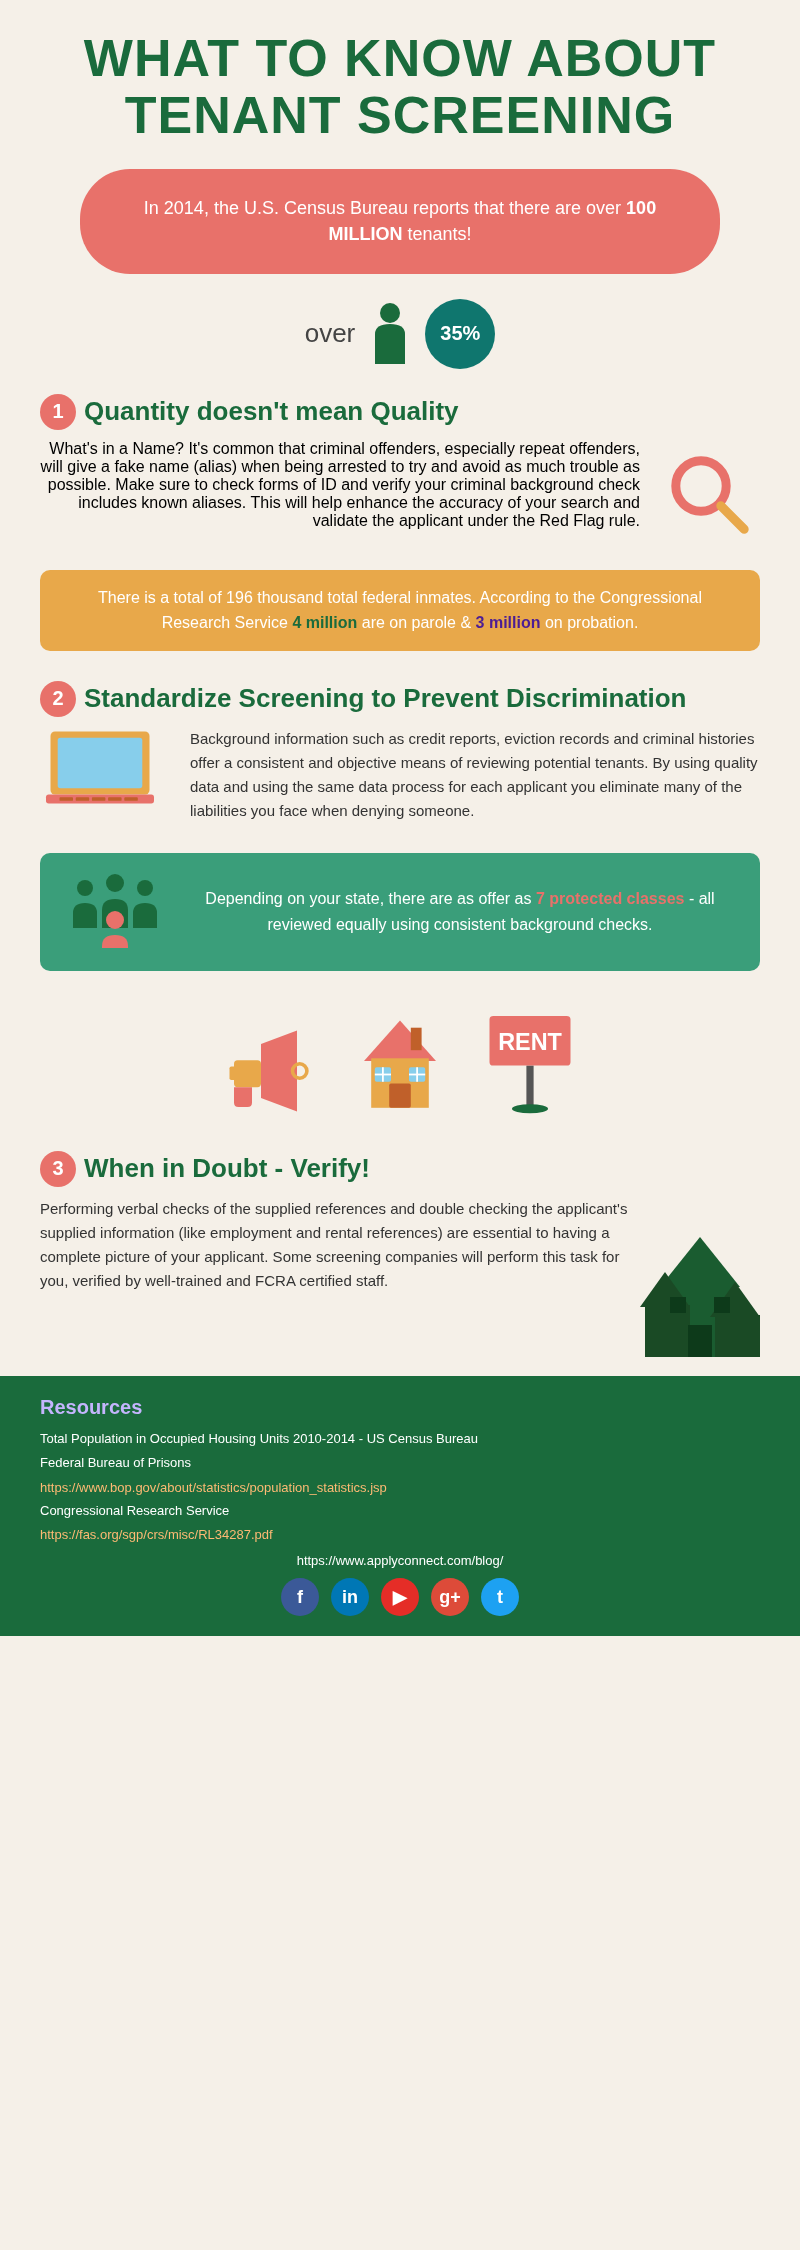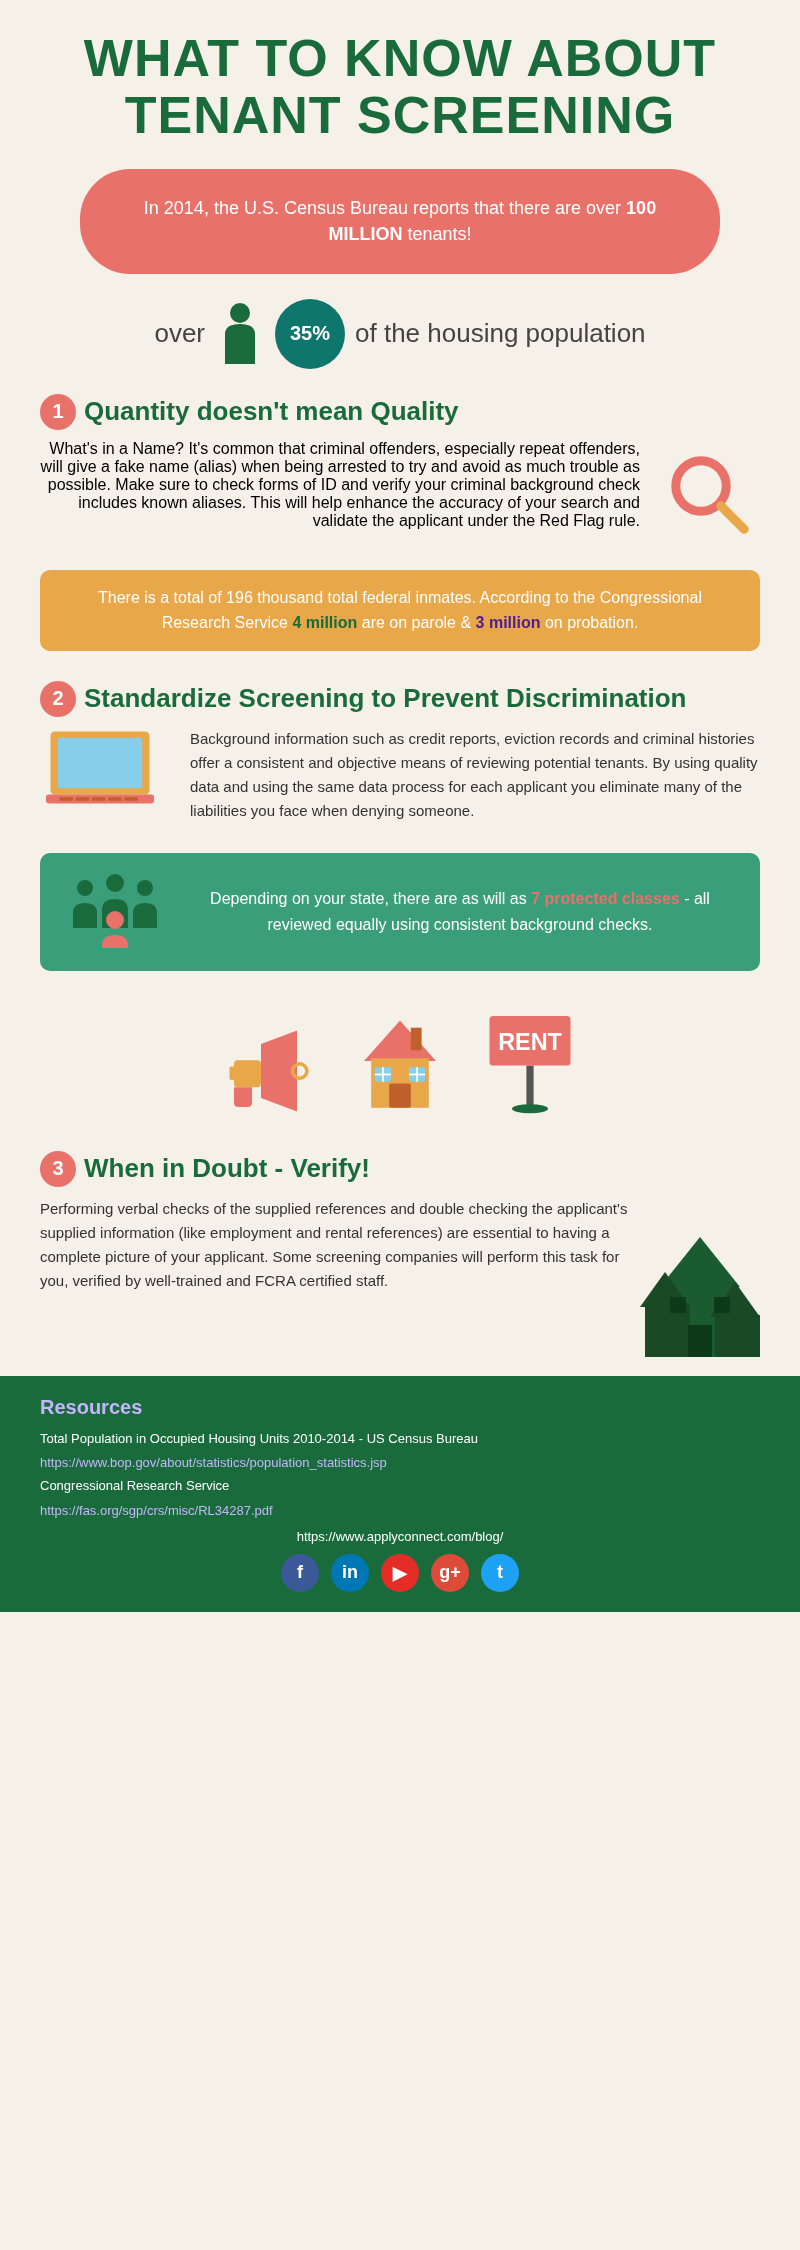--- a/index.html
+++ b/index.html
@@ -215,21 +215,21 @@
       font-size: 20px;
       margin-bottom: 10px;
       color: #c4b5fd;
     }
     .footer p {
       font-size: 13px;
       margin-bottom: 5px;
       line-height: 1.5;
     }
     .footer a {
-      color: #c4b5fd;
+      color: #fdba74;
       text-decoration: none;
       font-size: 13px;
     }
     .footer .url-center {
       text-align: center;
       margin: 10px 0;
       font-size: 13px;
       color: white;
     }
 
@@ -278,21 +278,20 @@
 <div class="pop-stat">
   <span style="font-size:26px;color:#444;">over</span>
 
   <svg width="50" height="70" viewBox="0 0 50 70">
     <circle cx="25" cy="14" r="10" fill="#1a6b3c"></circle>
     <path d="M10 35 Q10 25 25 25 Q40 25 40 35 L40 65 L10 65 Z" fill="#1a6b3c"></path>
   </svg>
   <div class="percent-badge">
     <span>35%</span>
   </div>
-  <span class="pop-text">of the housing population</span>
 </div>
 
 <div class="section">
   <div class="section-title">
     <div class="section-num">1</div>
     <span>Quantity doesn't mean Quality</span>
   </div>
   <div class="section1-inner">
     <div class="section1-text">
       <p>What's in a Name? It's common that criminal offenders, especially repeat offenders, will give a fake name (alias) when being arrested to try and avoid as much trouble as possible. Make sure to check forms of ID and verify your criminal background check includes known aliases. This will help enhance the accuracy of your search and validate the applicant under the Red Flag rule.</p>
@@ -349,21 +348,21 @@
       <circle cx="50" cy="15" r="9" fill="#1a6b3c"></circle>
       <path d="M37 42 Q37 31 50 31 Q63 31 63 42 L63 60 L37 60 Z" fill="#1a6b3c"></path>
       <circle cx="80" cy="20" r="8" fill="#1a6b3c"></circle>
       <path d="M68 45 Q68 35 80 35 Q92 35 92 45 L92 60 L68 60 Z" fill="#1a6b3c"></path>
 
       <circle cx="50" cy="52" r="9" fill="#e8716a"></circle>
       <path d="M37 78 Q37 67 50 67 Q63 67 63 78 L63 80 L37 80 Z" fill="#e8716a"></path>
     </svg>
   </div>
   <div class="protected-text">
-    <span>Depending on your state, there are as will as </span><span class="highlight-orange">7 protected classes</span><span> - all reviewed equally using consistent background checks.</span>
+    <span>Depending on your state, there are as offer as </span><span class="highlight-orange">7 protected classes</span><span> - all reviewed equally using consistent background checks.</span>
   </div>
 </div>
 
 <div class="icons-row">
 
   <svg class="megaphone-svg" viewBox="0 0 100 100">
     <rect x="10" y="38" width="30" height="30" rx="4" fill="#e8a84a"></rect>
     <polygon points="40,20 40,80 80,95 80,5" fill="#e8716a"></polygon>
     <rect x="5" y="45" width="15" height="15" rx="2" fill="#e8a84a"></rect>
     <circle cx="83" cy="50" r="8" fill="none" stroke="#e8a84a" stroke-width="4"></circle>
@@ -429,20 +428,21 @@
         <rect x="30" y="100" width="16" height="16" fill="#0d3a1a"></rect>
         <rect x="74" y="100" width="16" height="16" fill="#0d3a1a"></rect>
       </svg>
     </div>
   </div>
 </div>
 
 <div class="footer">
   <h3>Resources</h3>
   <p>Total Population in Occupied Housing Units 2010-2014 - US Census Bureau</p>
+  <p style="margin-top:5px;">Federal Bureau of Prisons</p>
   <a href="#">https://www.bop.gov/about/statistics/population_statistics.jsp</a>
   <p style="margin-top:5px;">Congressional Research Service</p>
   <a href="#">https://fas.org/sgp/crs/misc/RL34287.pdf</a>
   <div class="url-center">
     <span>https://www.applyconnect.com/blog/</span>
   </div>
   
   <div class="social-row">
     <div class="social-icon social-fb">
       <span>f</span>

